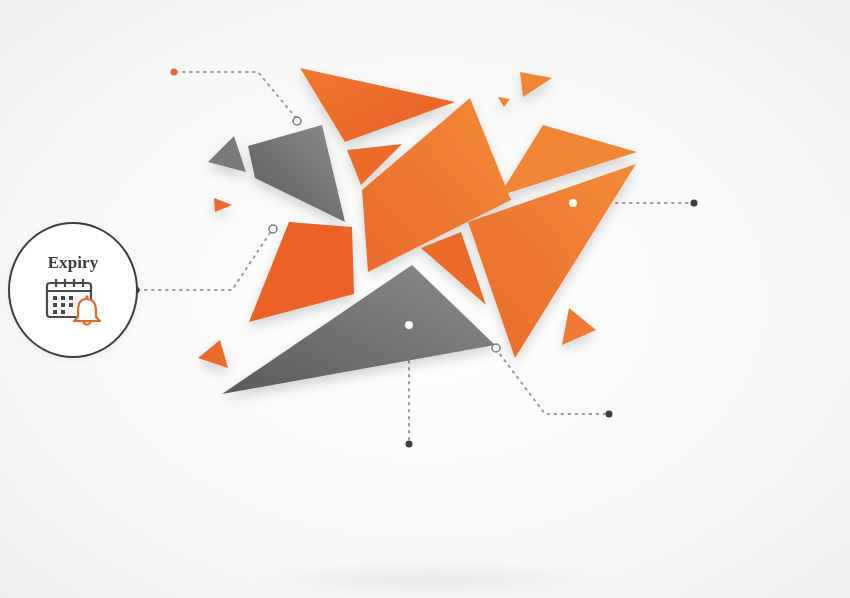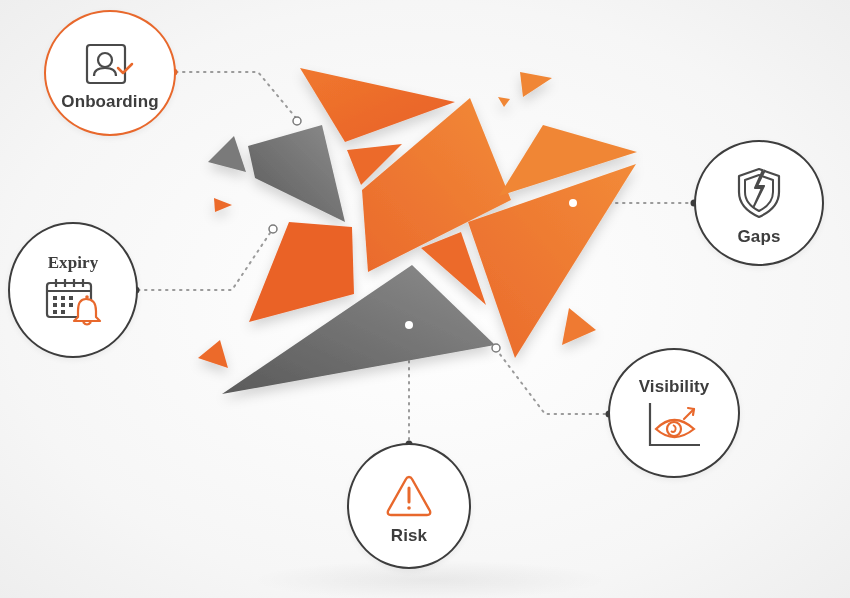--- a/index.html
+++ b/index.html
@@ -125,29 +125,20 @@
       <circle cx="136" cy="290" r="3.5" fill="#3d3d3d"></circle>
       <circle cx="573" cy="203" r="4" fill="#ffffff"></circle>
       <circle cx="694" cy="203" r="3.5" fill="#3d3d3d"></circle>
       <circle cx="496" cy="348" r="4" fill="#ffffff" stroke="#7a7a7a" stroke-width="1.5"></circle>
       <circle cx="609" cy="414" r="3.5" fill="#3d3d3d"></circle>
       <circle cx="409" cy="325" r="4" fill="#ffffff"></circle>
       <circle cx="409" cy="444" r="3.5" fill="#3d3d3d"></circle>
     </g>
   </svg>
 
-  <div class="node accent" style="left:44px; top:10px; width:132px; height:126px;">
-    <svg class="icon" width="50" height="46" viewBox="0 0 50 46" style="margin-top:6px;">
-      <rect x="2" y="2" width="38" height="38" rx="3" fill="none" stroke="#4a4a4a" stroke-width="2.2"></rect>
-      <circle cx="20" cy="17" r="7" fill="none" stroke="#4a4a4a" stroke-width="2.2"></circle>
-      <path d="M9 33 Q9 25 20 25 Q31 25 31 33" fill="none" stroke="#4a4a4a" stroke-width="2.2"></path>
-      <path d="M33 25 L38 30 L47 21" fill="none" stroke="#e8682c" stroke-width="2.5" stroke-linecap="round" stroke-linejoin="round"></path>
-    </svg>
-    <span class="label" style="margin-top:4px;">Onboarding</span>
-  </div>
 
   <div class="node" style="left:8px; top:222px; width:130px; height:136px;">
     <span class="label" style="margin-bottom:6px;font-family:Liberation Serif, serif;">Expiry</span>
     <svg class="icon" width="58" height="50" viewBox="0 0 58 50">
       <rect x="3" y="6" width="44" height="34" rx="3" fill="none" stroke="#4a4a4a" stroke-width="2.2"></rect>
       <line x1="3" y1="14" x2="47" y2="14" stroke="#4a4a4a" stroke-width="2"></line>
       <line x1="12" y1="2" x2="12" y2="10" stroke="#4a4a4a" stroke-width="2.2"></line>
       <line x1="21" y1="2" x2="21" y2="10" stroke="#4a4a4a" stroke-width="2.2"></line>
       <line x1="30" y1="2" x2="30" y2="10" stroke="#4a4a4a" stroke-width="2.2"></line>
       <line x1="39" y1="2" x2="39" y2="10" stroke="#4a4a4a" stroke-width="2.2"></line>
@@ -160,42 +151,15 @@
           <rect x="25" y="26" width="4" height="4"></rect>
         <rect x="9" y="33" width="4" height="4"></rect>
           <rect x="17" y="33" width="4" height="4"></rect>
       </g>
       <path d="M42 22 Q52 22 52 34 L52 40 L56 44 L30 44 L34 40 L34 34 Q34 22 42 22 Z" fill="#ffffff" stroke="#e8682c" stroke-width="2.2" stroke-linejoin="round"></path>
       <circle cx="43" cy="20" r="1.8" fill="#e8682c"></circle>
       <path d="M39 45 Q43 50 47 45" fill="none" stroke="#e8682c" stroke-width="2.2"></path>
     </svg>
   </div>
 
-  <div class="node" style="left:694px; top:140px; width:130px; height:126px;">
-    <svg class="icon" width="48" height="54" viewBox="0 0 48 54" style="margin-top:4px;">
-      <path d="M24 3 L44 10 L44 26 Q44 42 24 51 Q4 42 4 26 L4 10 Z" fill="none" stroke="#4a4a4a" stroke-width="2.2" stroke-linejoin="round"></path>
-      <path d="M24 9 L38 14 L38 26 Q38 38 24 45 Q10 38 10 26 L10 14 Z" fill="none" stroke="#4a4a4a" stroke-width="2" stroke-linejoin="round"></path>
-      <path d="M28 4 L20 22 L27 22 L19 40 L29 20 L22 20 L30 4" fill="#ffffff" stroke="#4a4a4a" stroke-width="2" stroke-linejoin="round"></path>
-    </svg>
-    <span class="label" style="margin-top:8px;">Gaps</span>
-  </div>
 
-  <div class="node" style="left:608px; top:348px; width:132px; height:130px;">
-    <span class="label" style="margin-bottom:6px;">Visibility</span>
-    <svg class="icon" width="56" height="48" viewBox="0 0 56 48">
-      <polyline points="4,2 4,44 54,44" fill="none" stroke="#4a4a4a" stroke-width="2.2"></polyline>
-      <path d="M10 28 Q28 10 48 28 Q28 44 10 28 Z" fill="none" stroke="#e8682c" stroke-width="2.2"></path>
-      <circle cx="28" cy="28" r="7" fill="none" stroke="#e8682c" stroke-width="2.2"></circle>
-      <path d="M27 24 Q31 26 29 30 Q27 32 25 30" fill="none" stroke="#e8682c" stroke-width="1.8"></path>
-      <line x1="38" y1="18" x2="48" y2="8" stroke="#e8682c" stroke-width="2.2" stroke-linecap="round"></line>
-      <polyline points="42,7 48,8 47,14" fill="none" stroke="#e8682c" stroke-width="2.2" stroke-linecap="round" stroke-linejoin="round"></polyline>
-    </svg>
-  </div>
 
-  <div class="node" style="left:347px; top:443px; width:124px; height:126px;">
-    <svg class="icon" width="50" height="46" viewBox="0 0 50 46" style="margin-top:4px;">
-      <path d="M25 4 Q27 4 28 6 L46 38 Q47 42 43 42 L7 42 Q3 42 4 38 L22 6 Q23 4 25 4 Z" fill="none" stroke="#e8682c" stroke-width="2.4" stroke-linejoin="round"></path>
-      <line x1="25" y1="15" x2="25" y2="29" stroke="#e8682c" stroke-width="3" stroke-linecap="round"></line>
-      <circle cx="25" cy="35" r="1.8" fill="#e8682c"></circle>
-    </svg>
-    <span class="label" style="margin-top:8px;">Risk</span>
-  </div>
 </div>
 
 </body></html>

